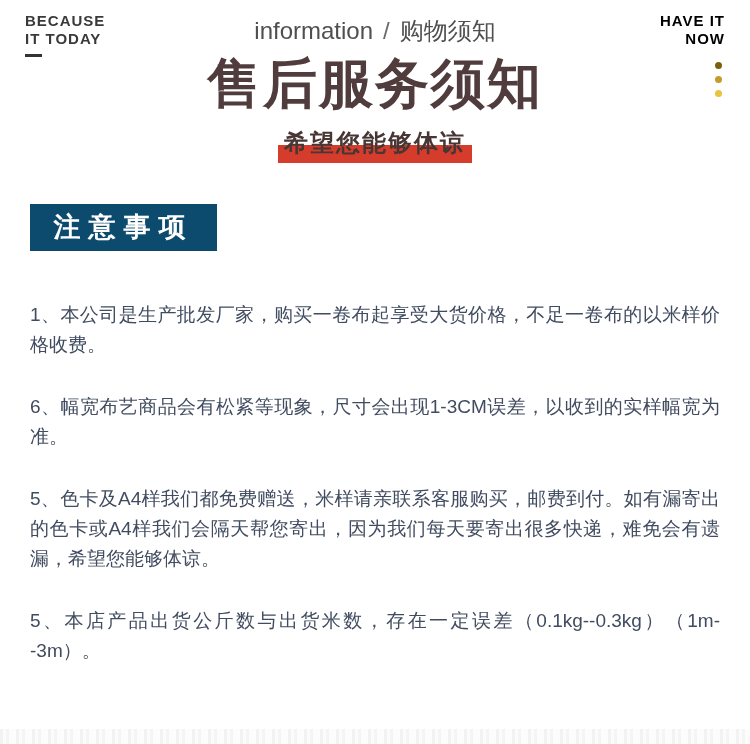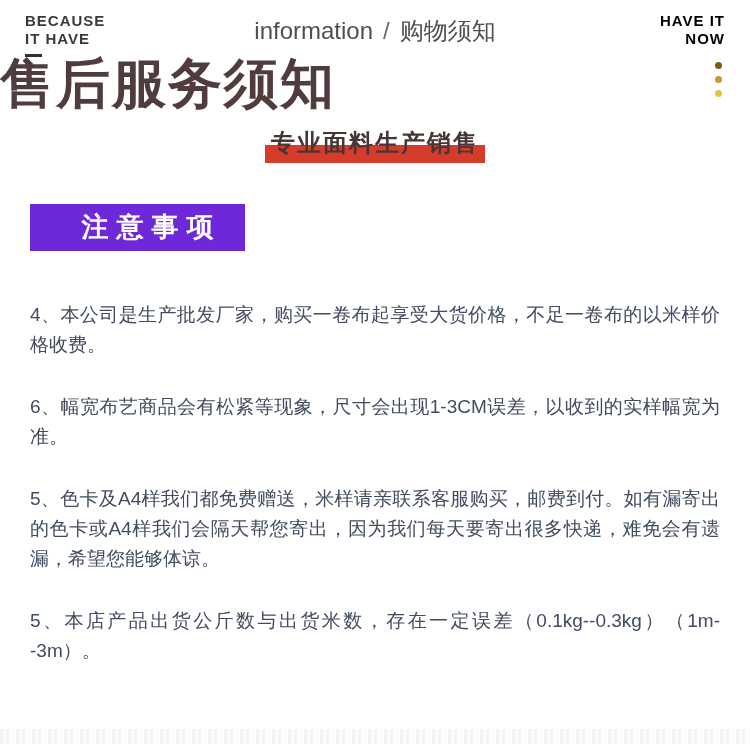--- a/index.html
+++ b/index.html
@@ -32,21 +32,21 @@
   }
   .dots { position: absolute; right: 28px; top: 62px; display: flex; flex-direction: column; align-items: center; }
   .dot { width: 7px; height: 7px; border-radius: 50%; margin-bottom: 7px; }
   .dot.d1 { background: #7a5f13; }
   .dot.d2 { background: #c59b2e; }
   .dot.d3 { background: #e9c340; }
 
   
   .title {
     position: absolute; left: 0; top: 52px; width: 100%; margin: 0;
-    font-size: 54px; font-weight: 800;
+    text-align: center; font-size: 54px; font-weight: 800;
     color: #513c3d; letter-spacing: 2px; line-height: 62px;
   }
   .subtitle-row { position: absolute; left: 0; top: 128px; width: 100%; text-align: center; }
   .subtitle-wrap { position: relative; display: inline-block; padding: 0 6px; }
   .subtitle-bar {
     position: absolute; left: 0; right: 0; bottom: -5px; height: 18px;
     background: #d63c2c; z-index: 0;
   }
   .subtitle-text {
     position: relative; z-index: 1; font-size: 24px; font-weight: bold;
@@ -78,21 +78,21 @@
     opacity: 0.9;
   }
 </style>
 </head>
 <body>
 
 <div class="page">
 
   <div class="brand-left">
     <div>BECAUSE</div>
-    <div>IT HAVE</div>
+    <div>IT TODAY</div>
     <div class="brand-dash"></div>
   </div>
 
   <div class="header-center">
     <span>information</span><span class="sep">/</span><span>购物须知</span>
   </div>
 
   <div class="brand-right">
     <div>HAVE IT</div>
     <div>NOW</div>
@@ -102,30 +102,30 @@
     <span class="dot d1" style="background: rgb(122, 95, 19);"></span>
     <span class="dot d2" style="background: rgb(197, 155, 46);"></span>
     <span class="dot d3" style="background: rgb(233, 195, 64);"></span>
   </div>
 
   <h1 class="title" style="color: rgb(81, 60, 61);">售后服务须知</h1>
 
   <div class="subtitle-row">
     <span class="subtitle-wrap">
       <span class="subtitle-bar" style="background: rgb(214, 60, 44);"></span>
-      <span class="subtitle-text">专业面料生产销售</span>
+      <span class="subtitle-text">希望您能够体谅</span>
     </span>
   </div>
 
-  <div class="banner" style="background: #6d28d9; padding-left: 28px;">
+  <div class="banner" style="background: #0c4a6e;">
     <span>注意事项</span>
   </div>
 
   <div class="notes" style="color: rgb(65, 76, 96);">
-    <p>4、本公司是生产批发厂家，购买一卷布起享受大货价格，不足一卷布的以米样价格收费。</p>
+    <p>1、本公司是生产批发厂家，购买一卷布起享受大货价格，不足一卷布的以米样价格收费。</p>
     <p>6、幅宽布艺商品会有松紧等现象，尺寸会出现1-3CM误差，以收到的实样幅宽为准。</p>
     <p>5、色卡及A4样我们都免费赠送，米样请亲联系客服购买，邮费到付。如有漏寄出的色卡或A4样我们会隔天帮您寄出，因为我们每天要寄出很多快递，难免会有遗漏，希望您能够体谅。</p>
     <p>5、本店产品出货公斤数与出货米数，存在一定误差（0.1kg--0.3kg）（1m--3m）。</p>
   </div>
 
   <div class="bottom-pattern"></div>
 
 </div>
 
 </body></html>

